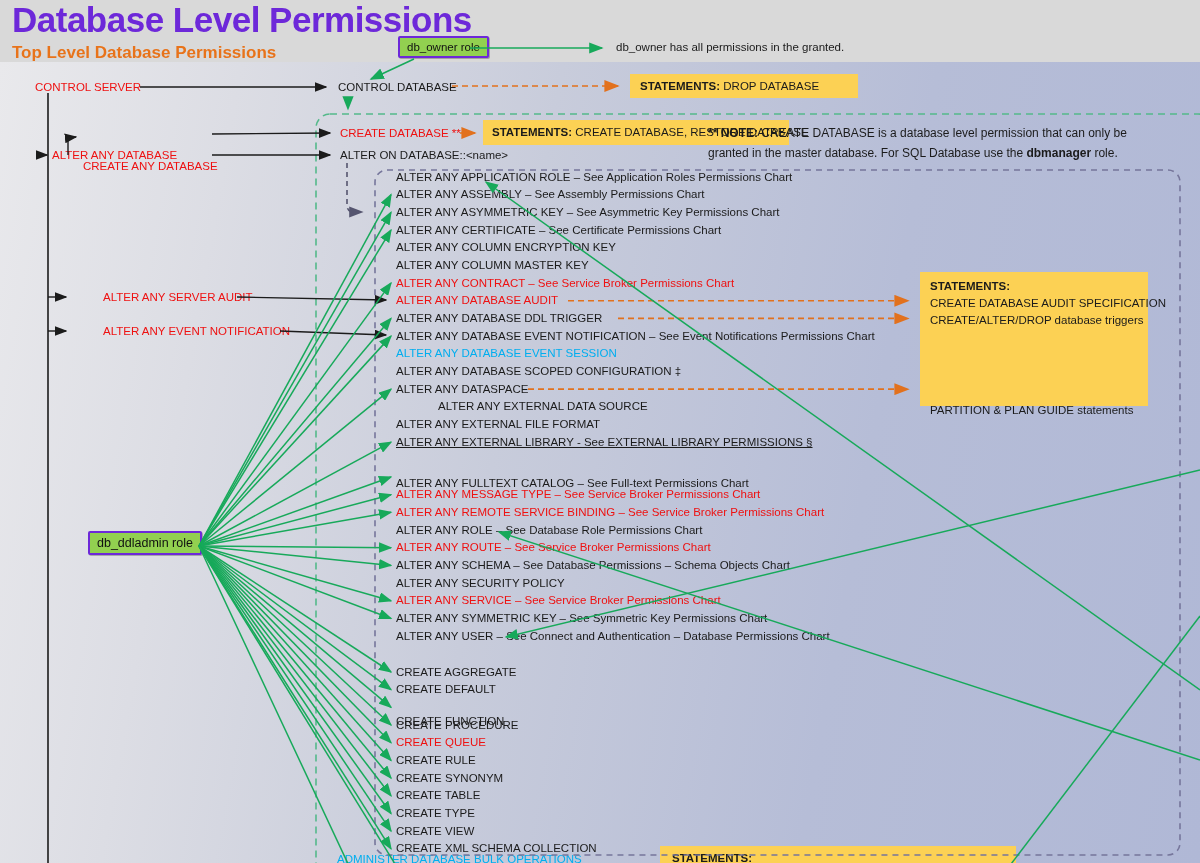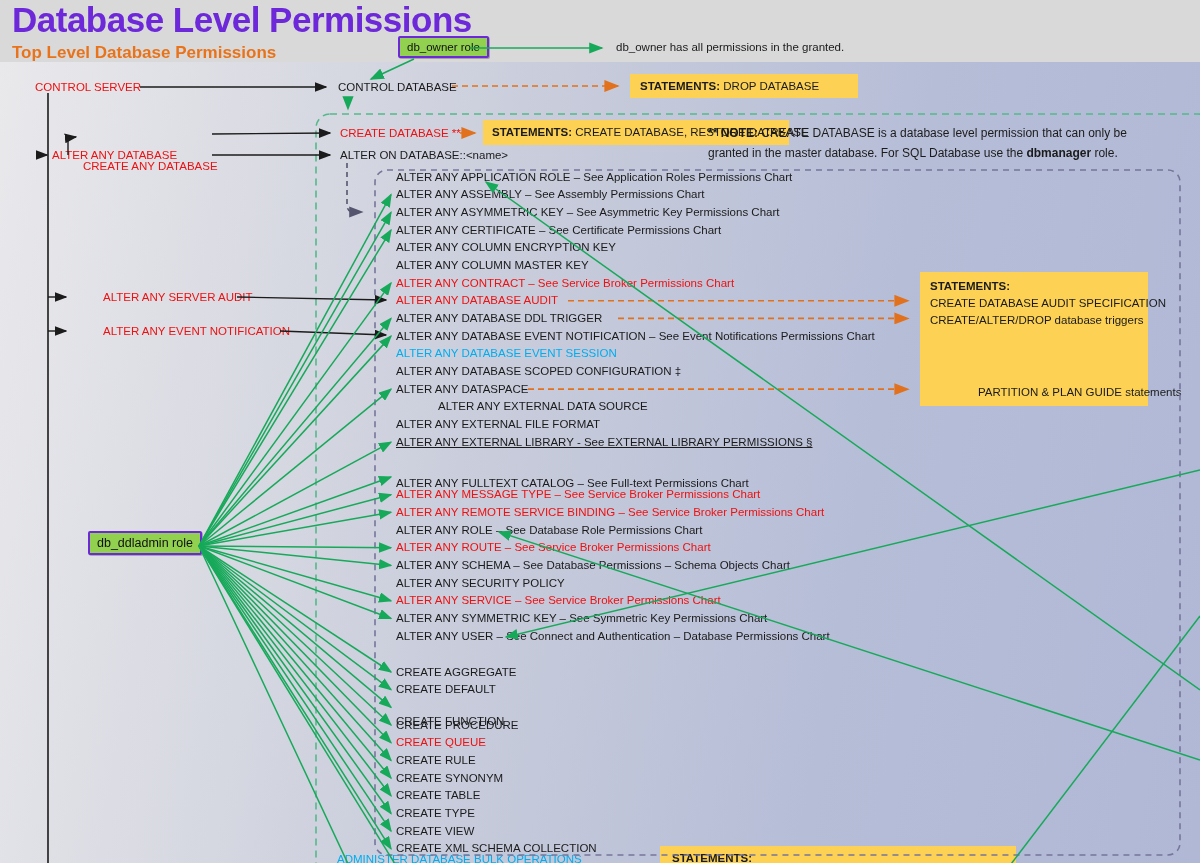--- a/index.html
+++ b/index.html
@@ -57,21 +57,21 @@
 <div class="ybox" style="left:630px;top:74px;width:228px;height:24px;"></div>
 <div class="ytext" style="left:640px;top:80px;"><span class="b">STATEMENTS:</span><span> DROP DATABASE</span></div>
 
 <div class="ybox" style="left:483px;top:120px;width:306px;height:25px;"></div>
 <div class="ytext" style="left:492px;top:126px;"><span class="b">STATEMENTS:</span><span> CREATE DATABASE, RESTORE DATABASE</span></div>
 
 <div class="ybox" style="left:920px;top:272px;width:228px;height:134px;"></div>
 <div class="ytext b" style="left:930px;top:280px;">STATEMENTS:</div>
 <div class="ytext" style="left:930px;top:297px;">CREATE DATABASE AUDIT SPECIFICATION</div>
 <div class="ytext" style="left:930px;top:314px;">CREATE/ALTER/DROP database triggers</div>
-<div class="ytext" style="left:930px;top:386px;margin-left:48px;">PARTITION &amp; PLAN GUIDE statements</div>
+<div class="ytext" style="left:930px;top:404px;">PARTITION &amp; PLAN GUIDE statements</div>
 
 <div class="ybox" style="left:660px;top:846px;width:356px;height:17px;"></div>
 <div class="ytext b" style="left:672px;top:852px;">STATEMENTS:</div>
 
 <div id="note">
   <span class="b">** NOTE:</span><span> CREATE DATABASE is a database level permission that can only be</span><br>
   <span>granted in the master database. For SQL Database use the </span><span class="b">dbmanager</span><span> role.</span>
 </div>
 
 <div class="item cyan" style="left:337px;top:853px;">ADMINISTER DATABASE BULK OPERATIONS</div>

